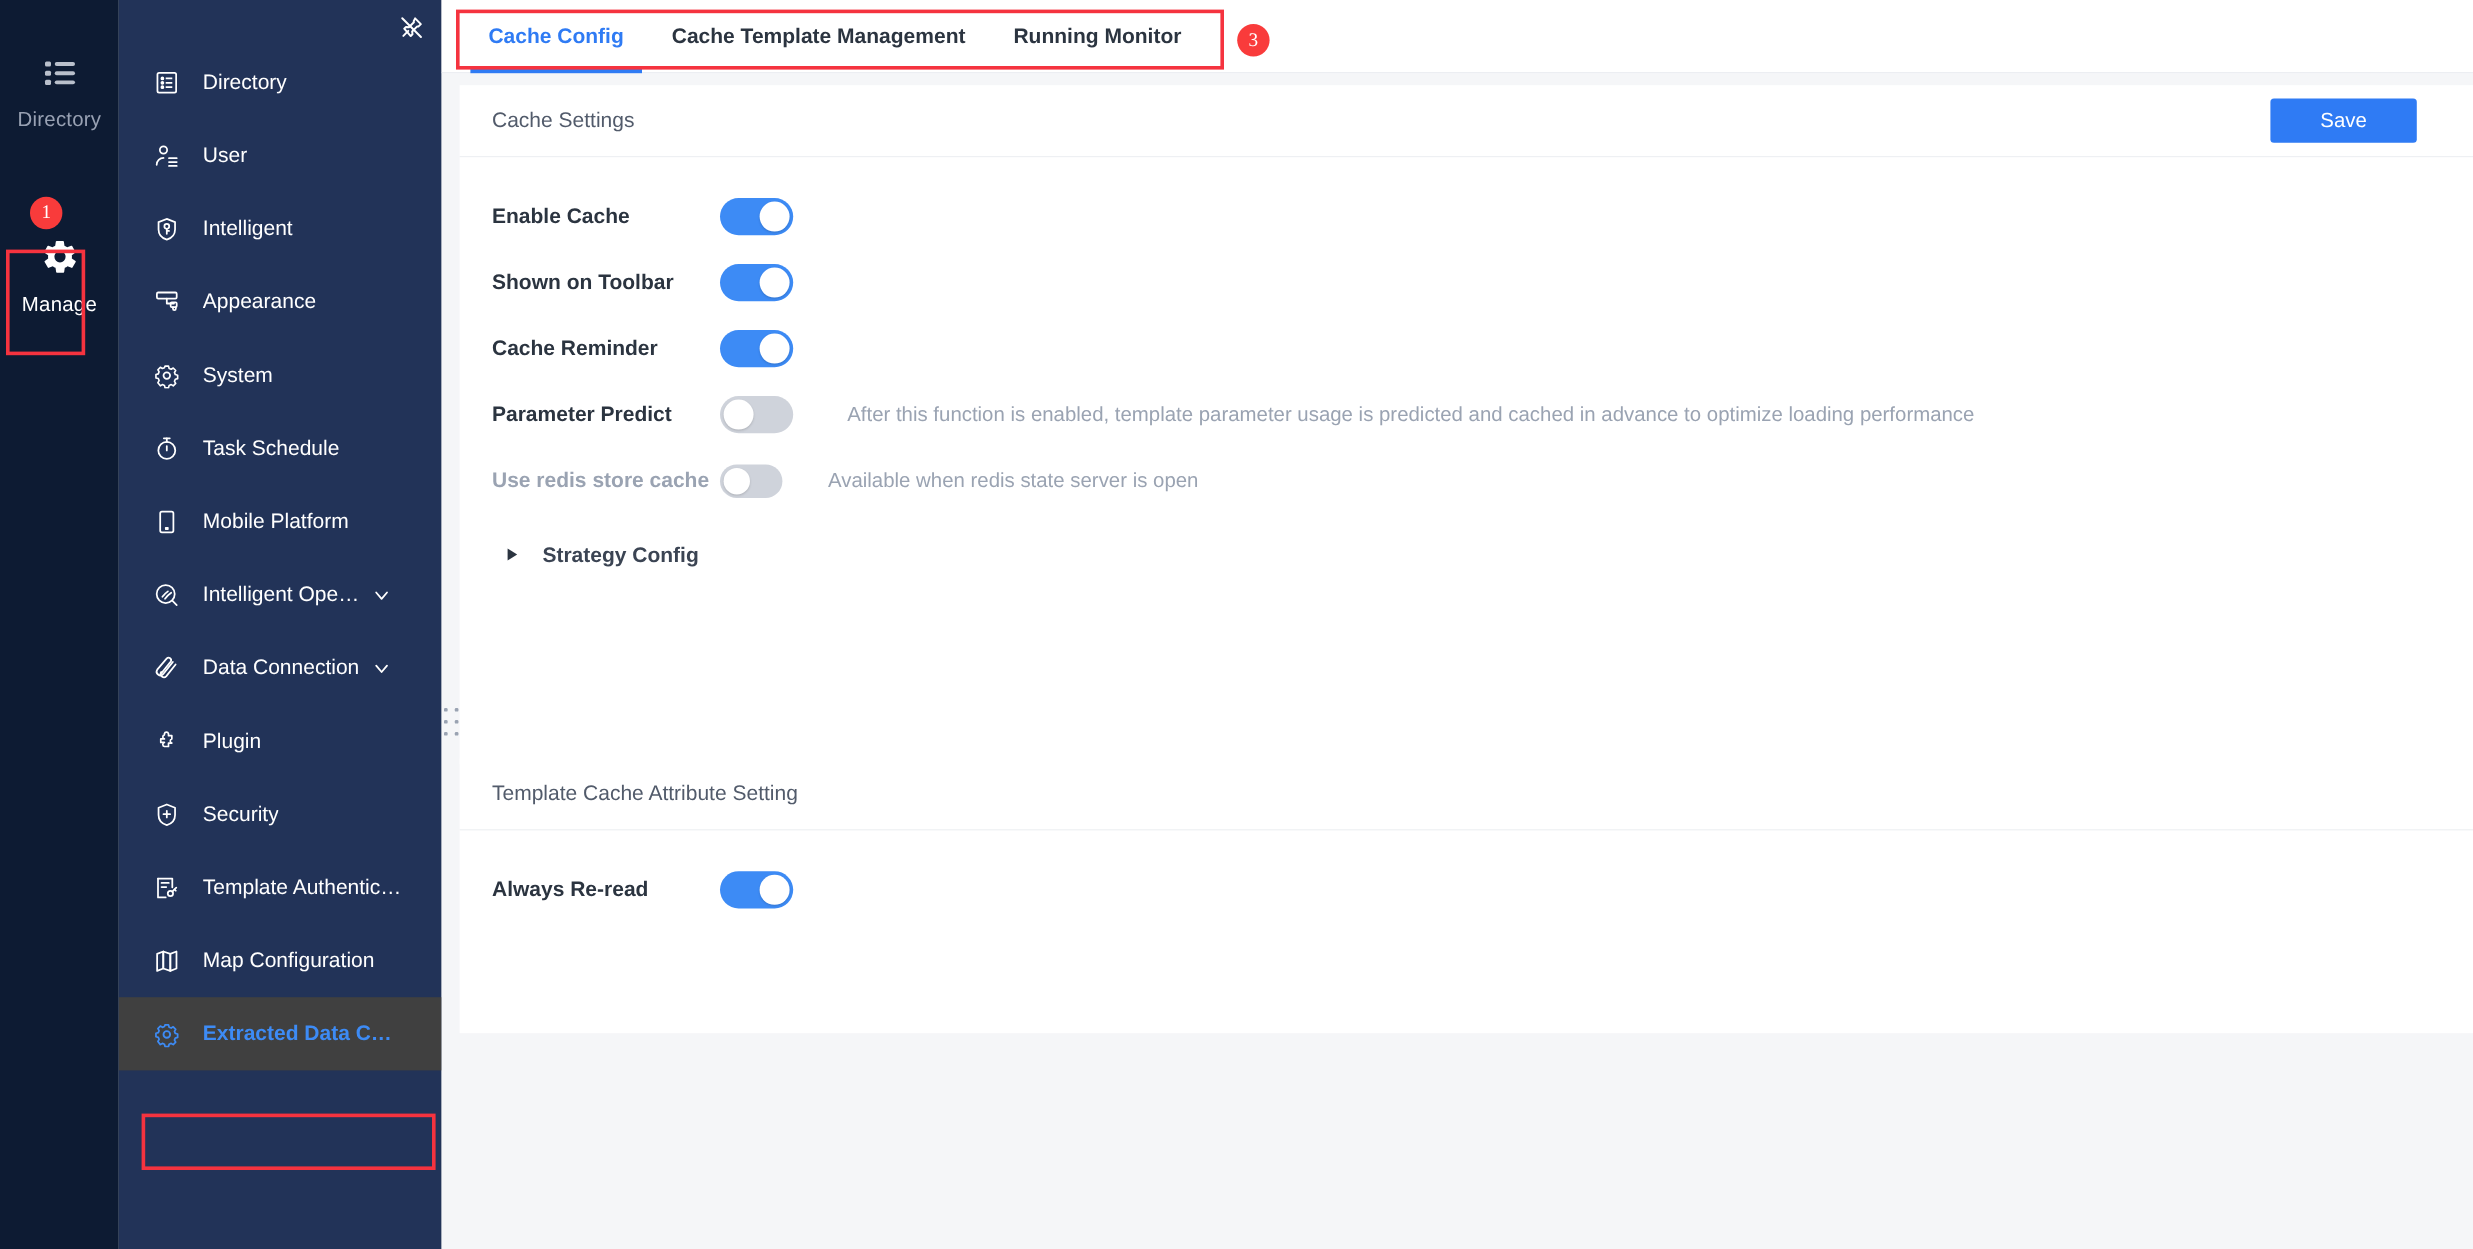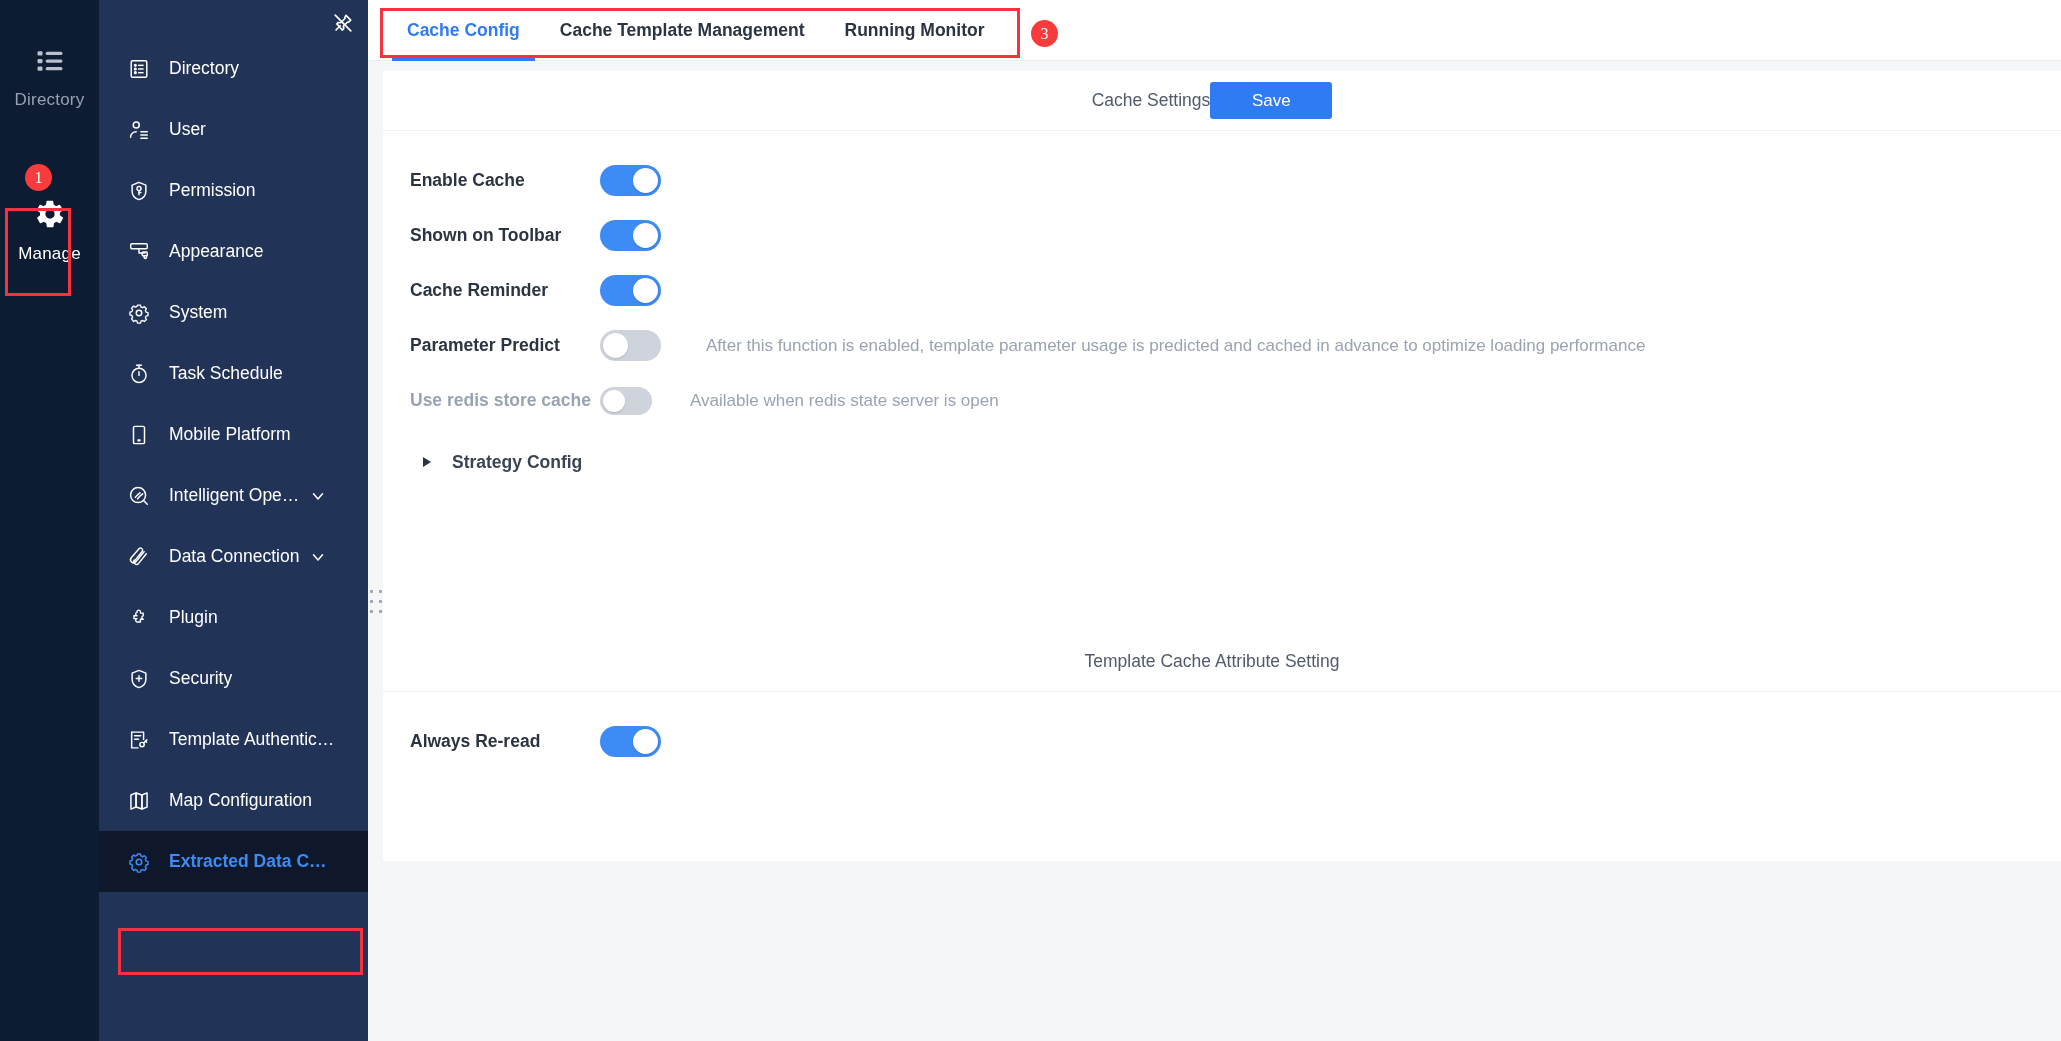--- a/index.html
+++ b/index.html
@@ -56,21 +56,21 @@
     padding-left:27px; position:relative;
   }
   .nav-item .n-icon {
     width:26px; flex:0 0 26px; display:flex; align-items:center; justify-content:center;
   }
   .nav-item .n-label {
     margin-left:17px; font-size:17.5px; color:#ffffff;
     white-space:nowrap; overflow:hidden;
   }
   .nav-item .n-chev { margin-left:10px; display:flex; align-items:center; }
-  .nav-item.selected { background:#0f172a; }
+  .nav-item.selected { background:#404040; }
   .nav-item.selected .n-label { color:#3d8bf5; font-weight:bold; }
 
   .redbox-nav {
     position:absolute; left:19px; top:928px; width:245px; height:47px;
     border:3px solid #f5333f; pointer-events:none; z-index:6;
   }
   #badge-2 { left:377px; top:924px; }
 
   .drag-handle {
     position:absolute; left:370px; top:590px; width:13px; height:26px;
@@ -103,21 +103,21 @@
   }
   #badge-3 { left:663px; top:20px; }
 
   .card {
     position:absolute; left:15px; right:0; background:#ffffff;
   }
   #card-settings { top:71px; height:566px; }
   #card-attr     { top:632px; height:229px; }
 
   .card-head {
-    height:60px; display:flex; align-items:center; justify-content:center;
+    height:60px; display:flex; align-items:center; justify-content:space-between;
     padding:0 47px 0 27px; border-bottom:1px solid #eef0f3;
   }
   .card-title { font-size:17.5px; color:#525b6b; }
   .save-btn {
     background:#2f7bf4; color:#fff; border:none; border-radius:3px;
     width:122px; height:37px; font-size:17px; cursor:pointer;
     font-family:"Liberation Sans", sans-serif;
   }
 
   .rows { padding:22px 0 0 0; }
@@ -237,21 +237,21 @@
 
       <div class="nav-item">
         <span class="n-icon">
           <svg width="22" height="22" viewBox="0 0 24 24" fill="none" stroke="#fff" stroke-width="1.6" stroke-linecap="round">
             <path d="M12 2.6l7.5 3v6.6c0 4.6-3.1 7.9-7.5 9.2-4.4-1.3-7.5-4.6-7.5-9.2V5.6z"></path>
             <circle cx="12" cy="9.4" r="2.2"></circle>
             <line x1="12" y1="11.6" x2="12" y2="16.2"></line>
             <line x1="12" y1="13.6" x2="14" y2="13.6"></line>
           </svg>
         </span>
-        <span class="n-label">Permission</span>
+        <span class="n-label">Intelligent</span>
       </div>
 
       <div class="nav-item">
         <span class="n-icon">
           <svg width="22" height="22" viewBox="0 0 24 24" fill="none" stroke="#fff" stroke-width="1.6" stroke-linecap="round" stroke-linejoin="round">
             <rect x="3" y="3" width="18" height="5.5" rx="1.2"></rect>
             <path d="M12 8.5v4.5h6.5"></path>
             <rect x="15.5" y="12" width="5.5" height="4.2" rx="1"></rect>
             <path d="M17.6 16.2v1.6a1.3 1.3 0 102.6 0v-1.6"></path>
           </svg>

